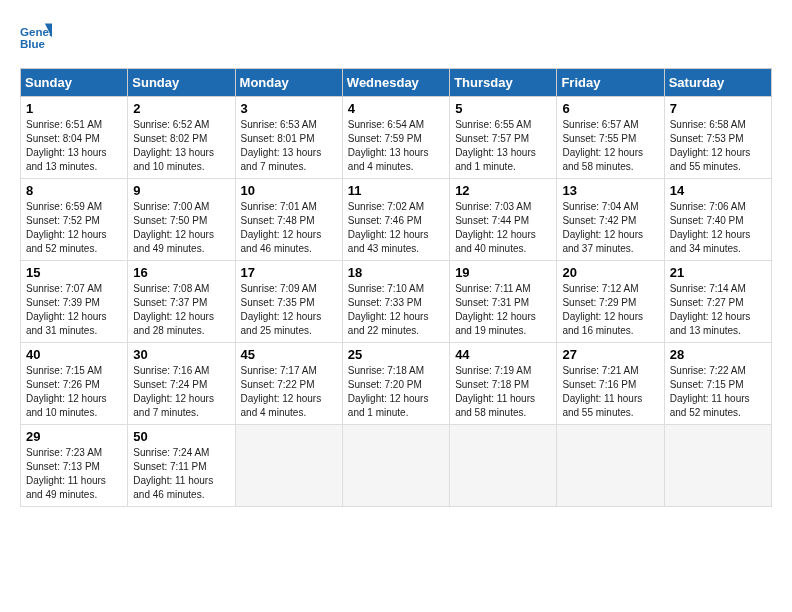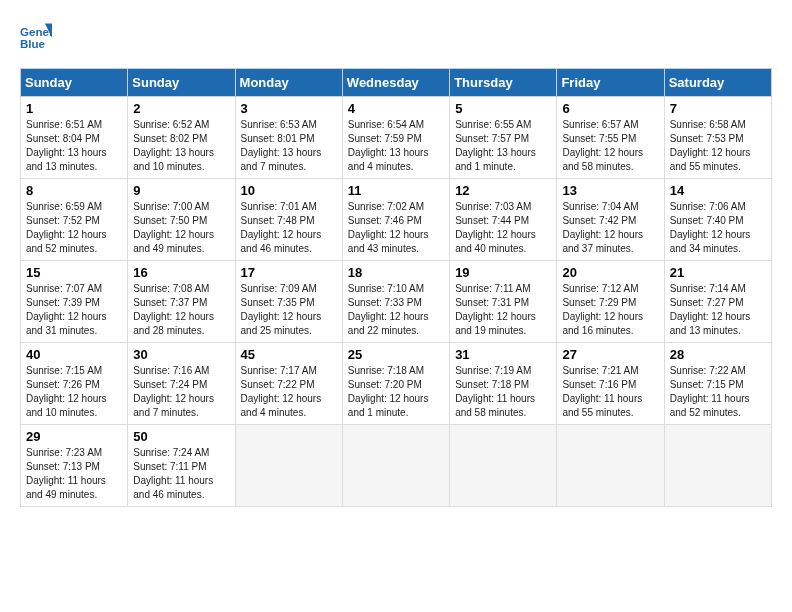--- a/index.html
+++ b/index.html
@@ -209,21 +209,21 @@
         </td>
         <td>
           <span class="day-num">45</span>
 <div class="day-info">Sunrise: 7:17 AM<br>Sunset: 7:22 PM<br>Daylight: 12 hours and 4 minutes.</div>
         </td>
         <td>
           <span class="day-num">25</span>
 <div class="day-info">Sunrise: 7:18 AM<br>Sunset: 7:20 PM<br>Daylight: 12 hours and 1 minute.</div>
         </td>
         <td>
-          <span class="day-num">31</span>
+          <span class="day-num">44</span>
 <div class="day-info">Sunrise: 7:19 AM<br>Sunset: 7:18 PM<br>Daylight: 11 hours and 58 minutes.</div>
         </td>
         <td>
           <span class="day-num">27</span>
 <div class="day-info">Sunrise: 7:21 AM<br>Sunset: 7:16 PM<br>Daylight: 11 hours and 55 minutes.</div>
         </td>
         <td>
           <span class="day-num">28</span>
 <div class="day-info">Sunrise: 7:22 AM<br>Sunset: 7:15 PM<br>Daylight: 11 hours and 52 minutes.</div>
         </td>

